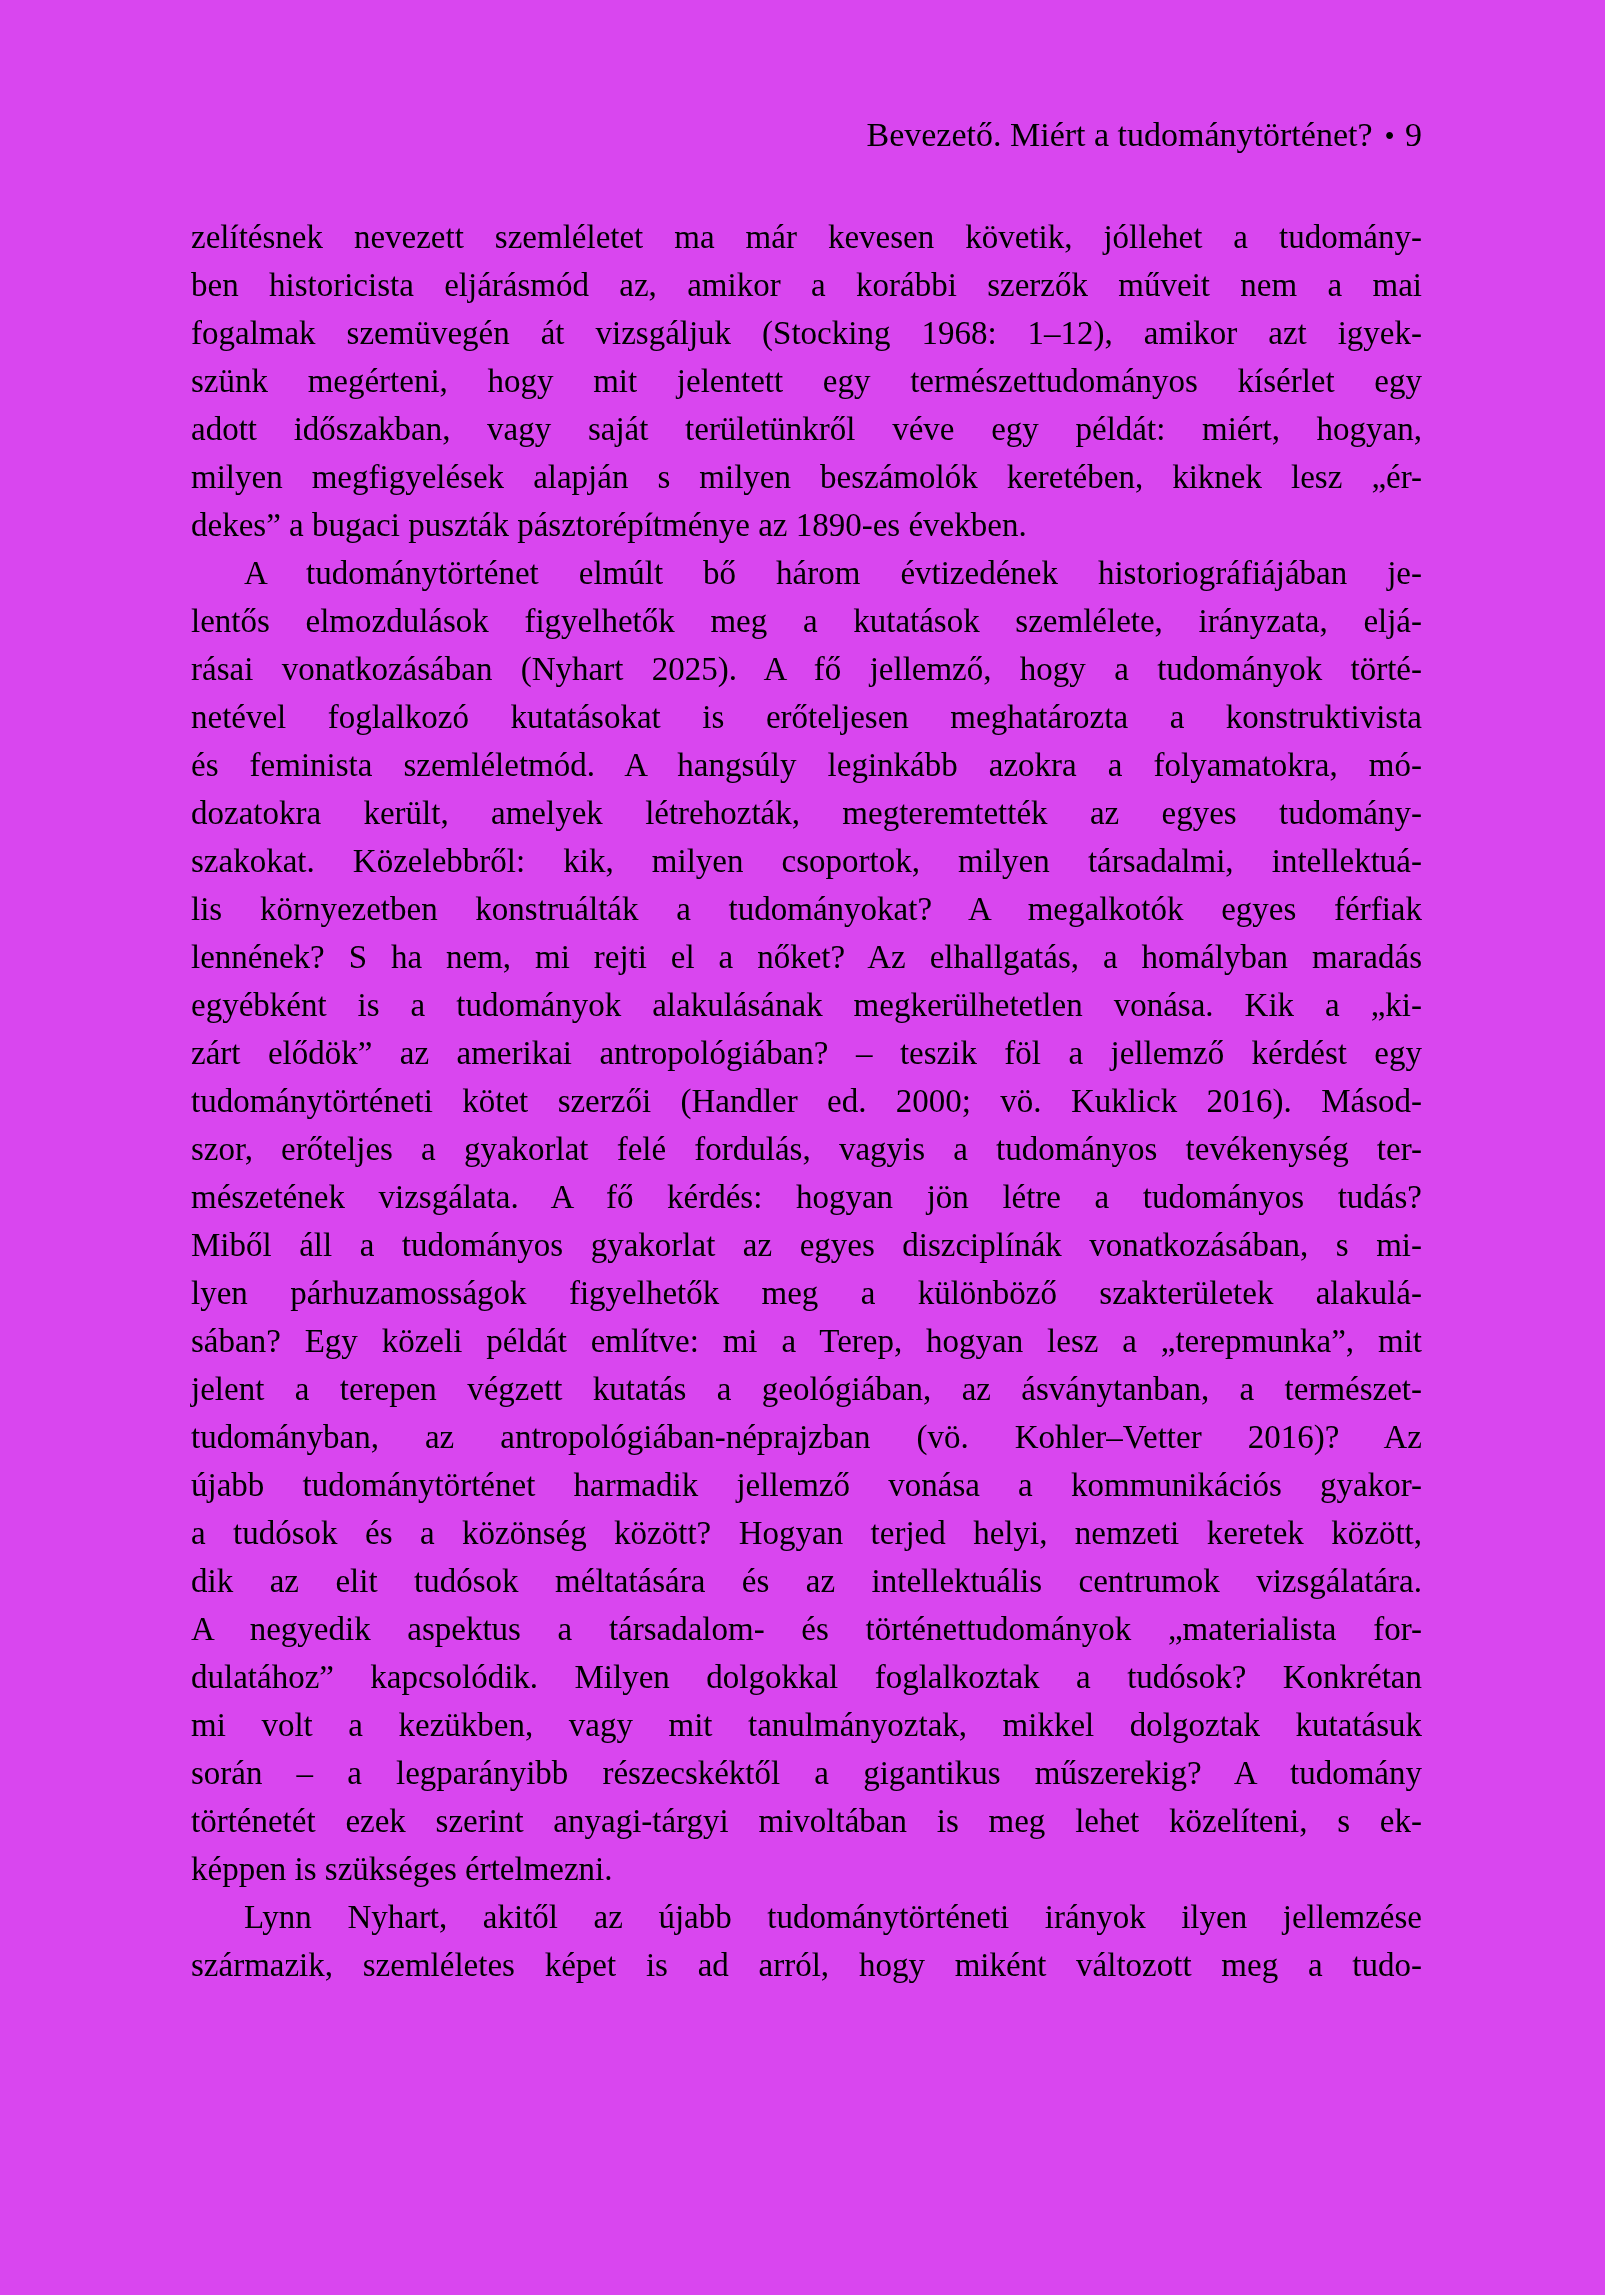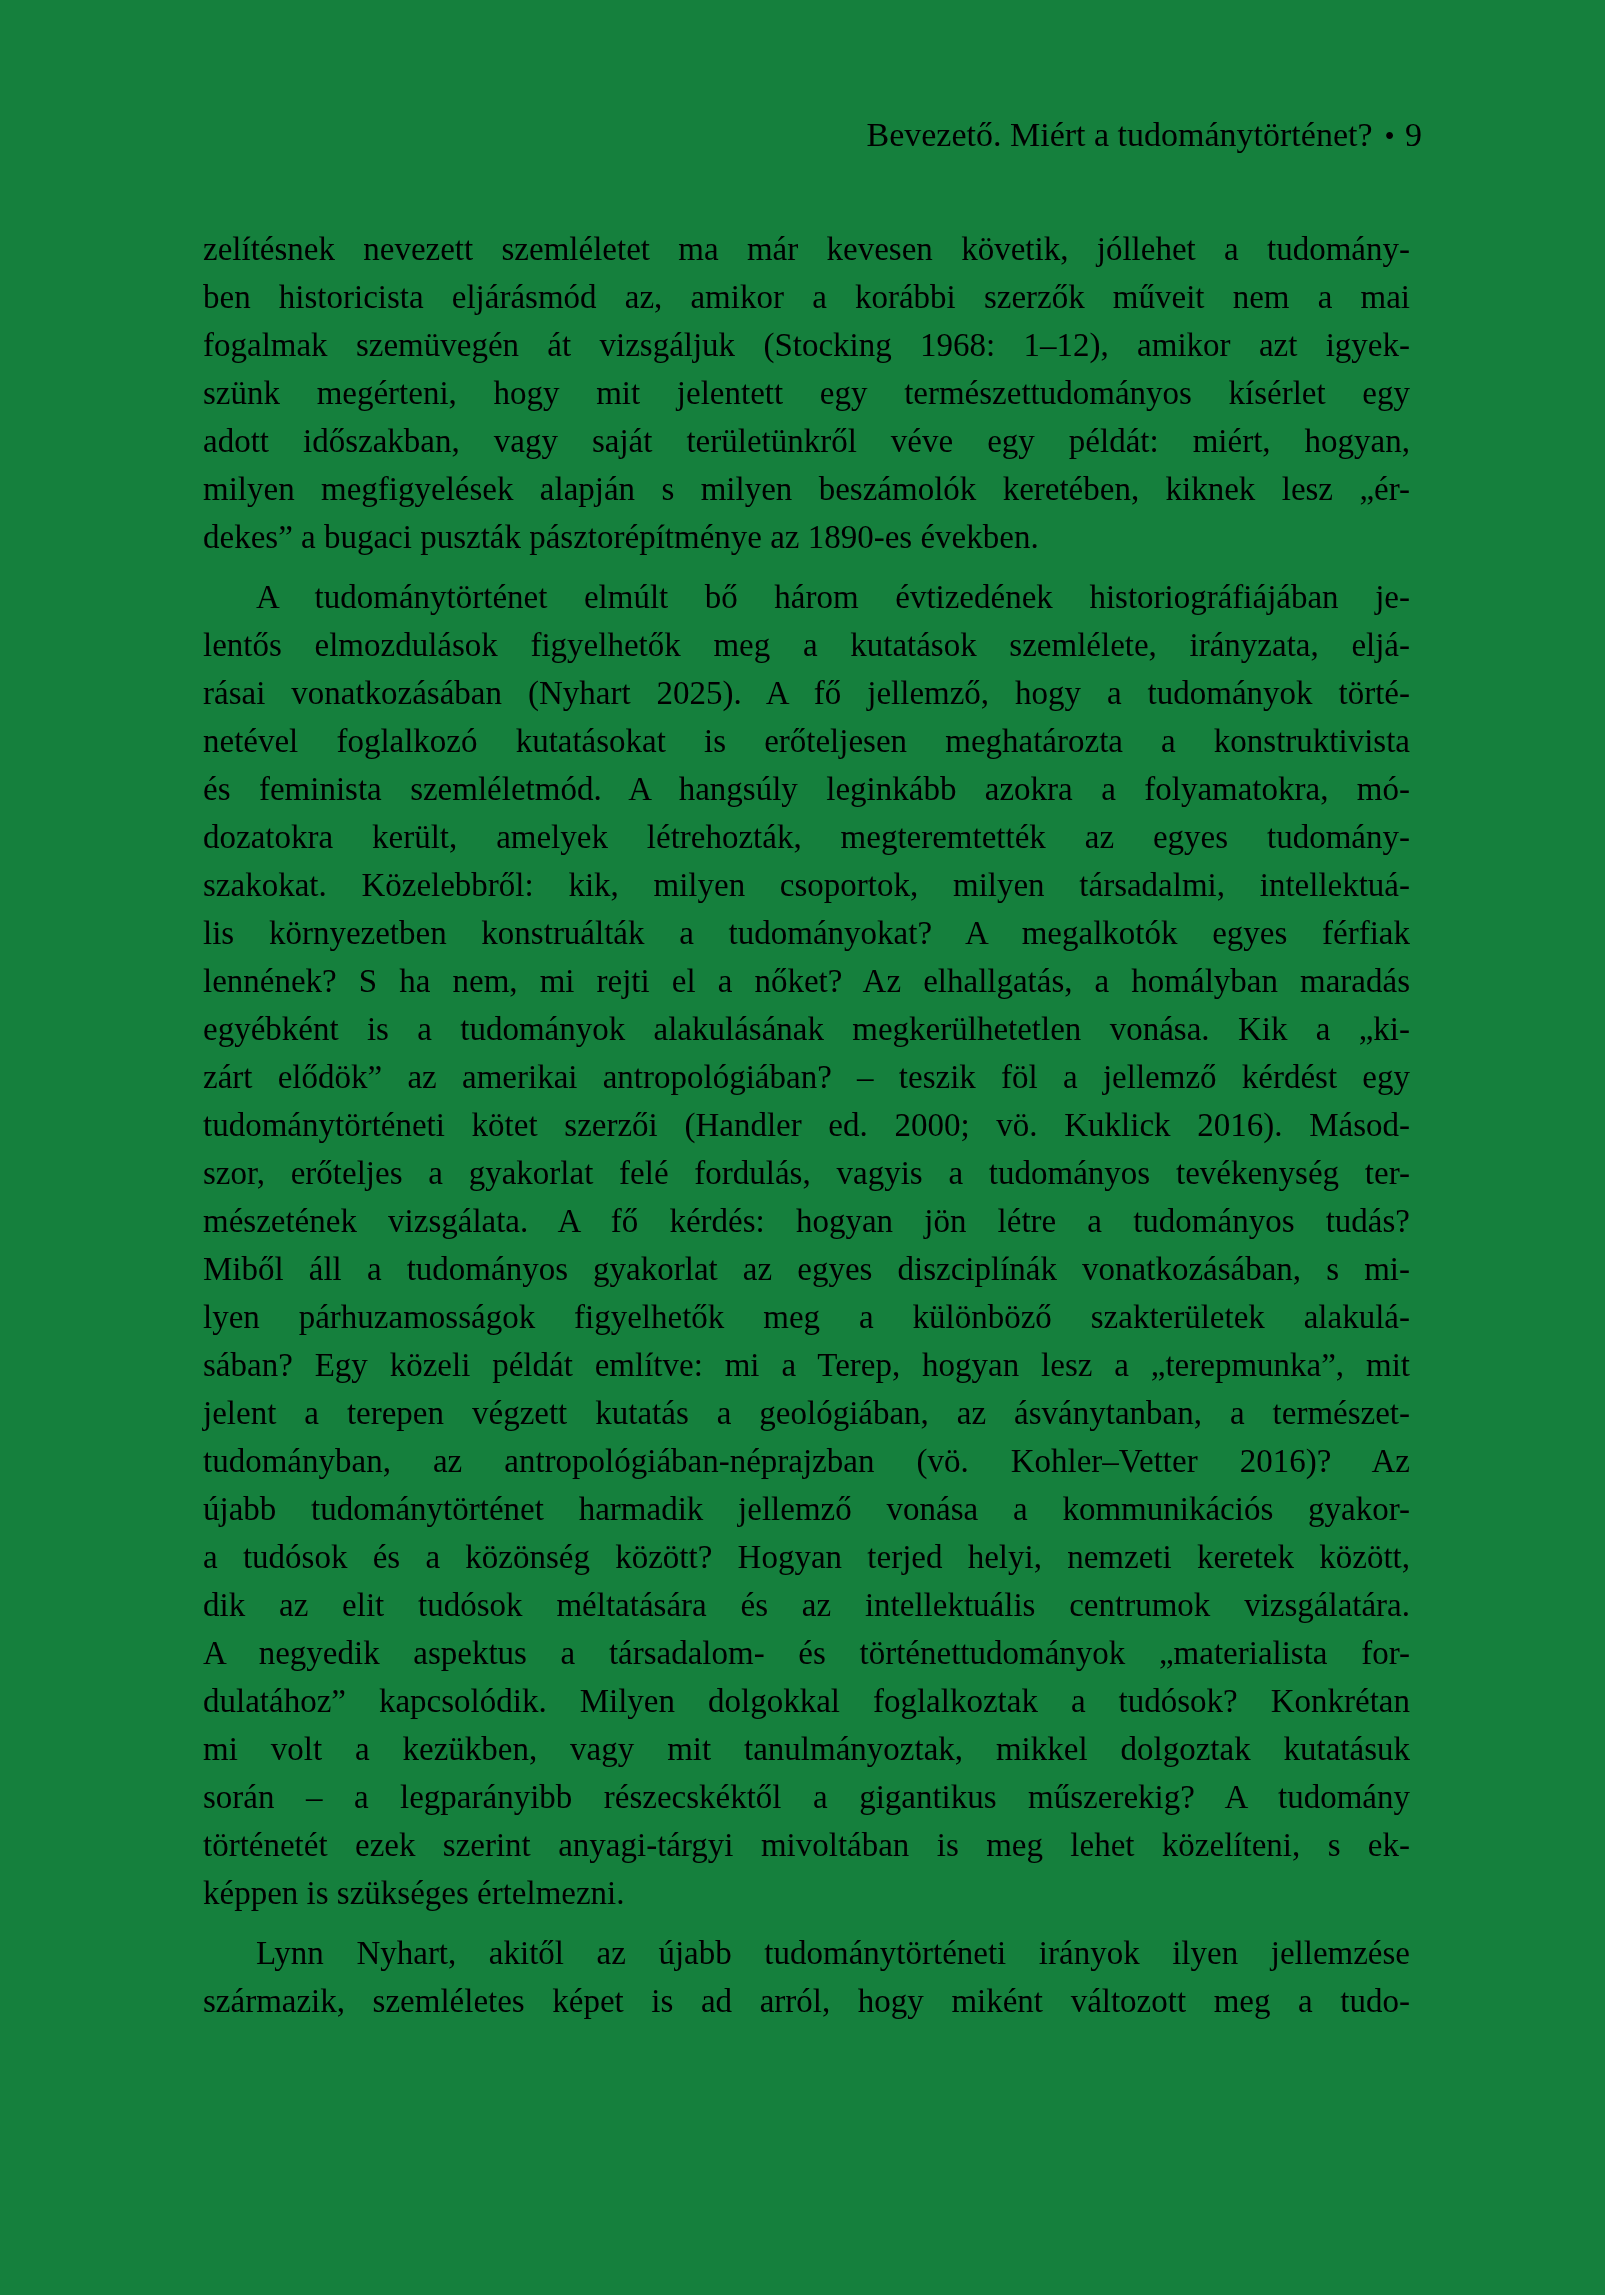--- a/index.html
+++ b/index.html
@@ -8,42 +8,42 @@
     height: 2295px;
     background: #ffffff;
     position: relative;
     overflow: hidden;
     font-family: "Liberation Serif", "DejaVu Serif", serif;
     color: #000000;
   }
   .page {
     position: absolute;
     inset: 0;
-    background: #15803d;
+    background: #d946ef;
   }
   .running-head {
     position: absolute;
     left: 191px;
     top: 110px;
     width: 1231px;
     text-align: right;
     font-size: 34px;
     line-height: 50px;
     white-space: nowrap;
   }
   .running-head .sep { margin: 0 10.3px 0 12px; font-size: 29px; }
   .text-block {
     position: absolute;
     left: 191px;
     top: 213px;
     width: 1231px;
     font-size: 33px;
     line-height: 48px;
   }
-  .paragraph { margin: 12px; padding: 0; }
+  .paragraph { margin: 0; padding: 0; }
   .line {
     text-align: justify;
     text-align-last: justify;
     height: 48px;
     overflow: visible;
     white-space: normal;
   }
   .line.no-justify { text-align-last: left; }
   .line.indent { text-indent: 53px; }
 </style>

